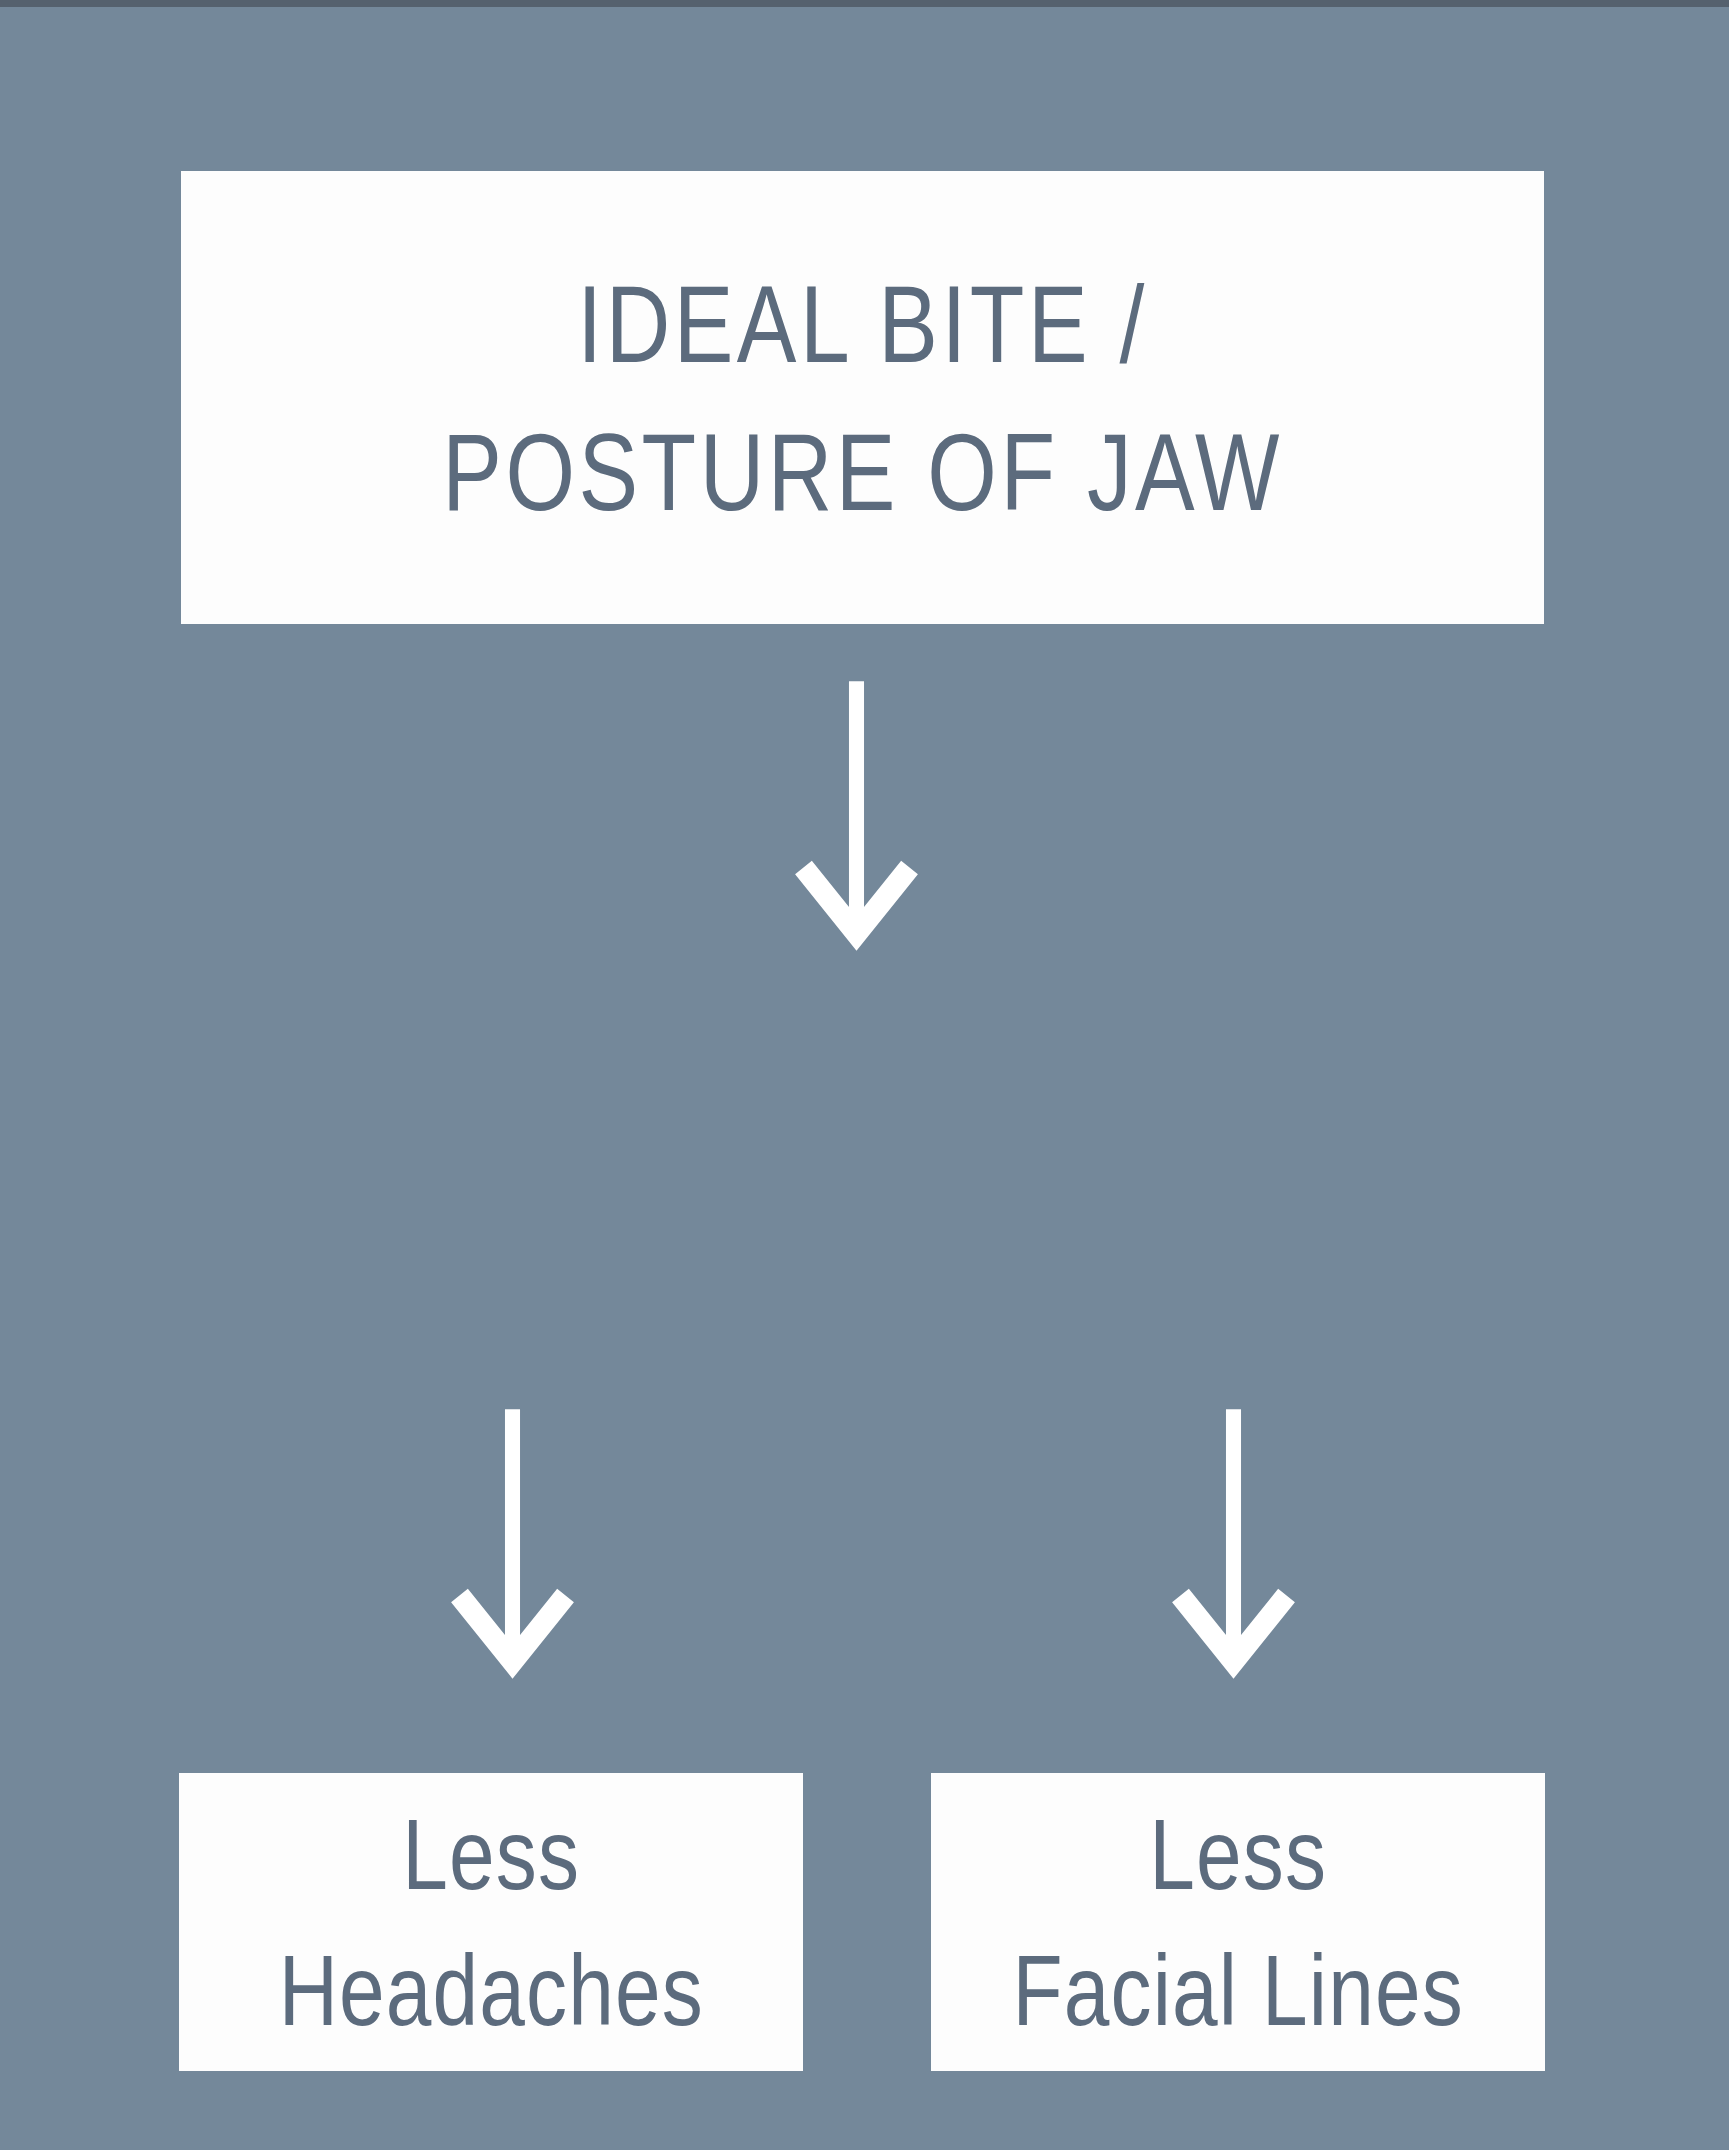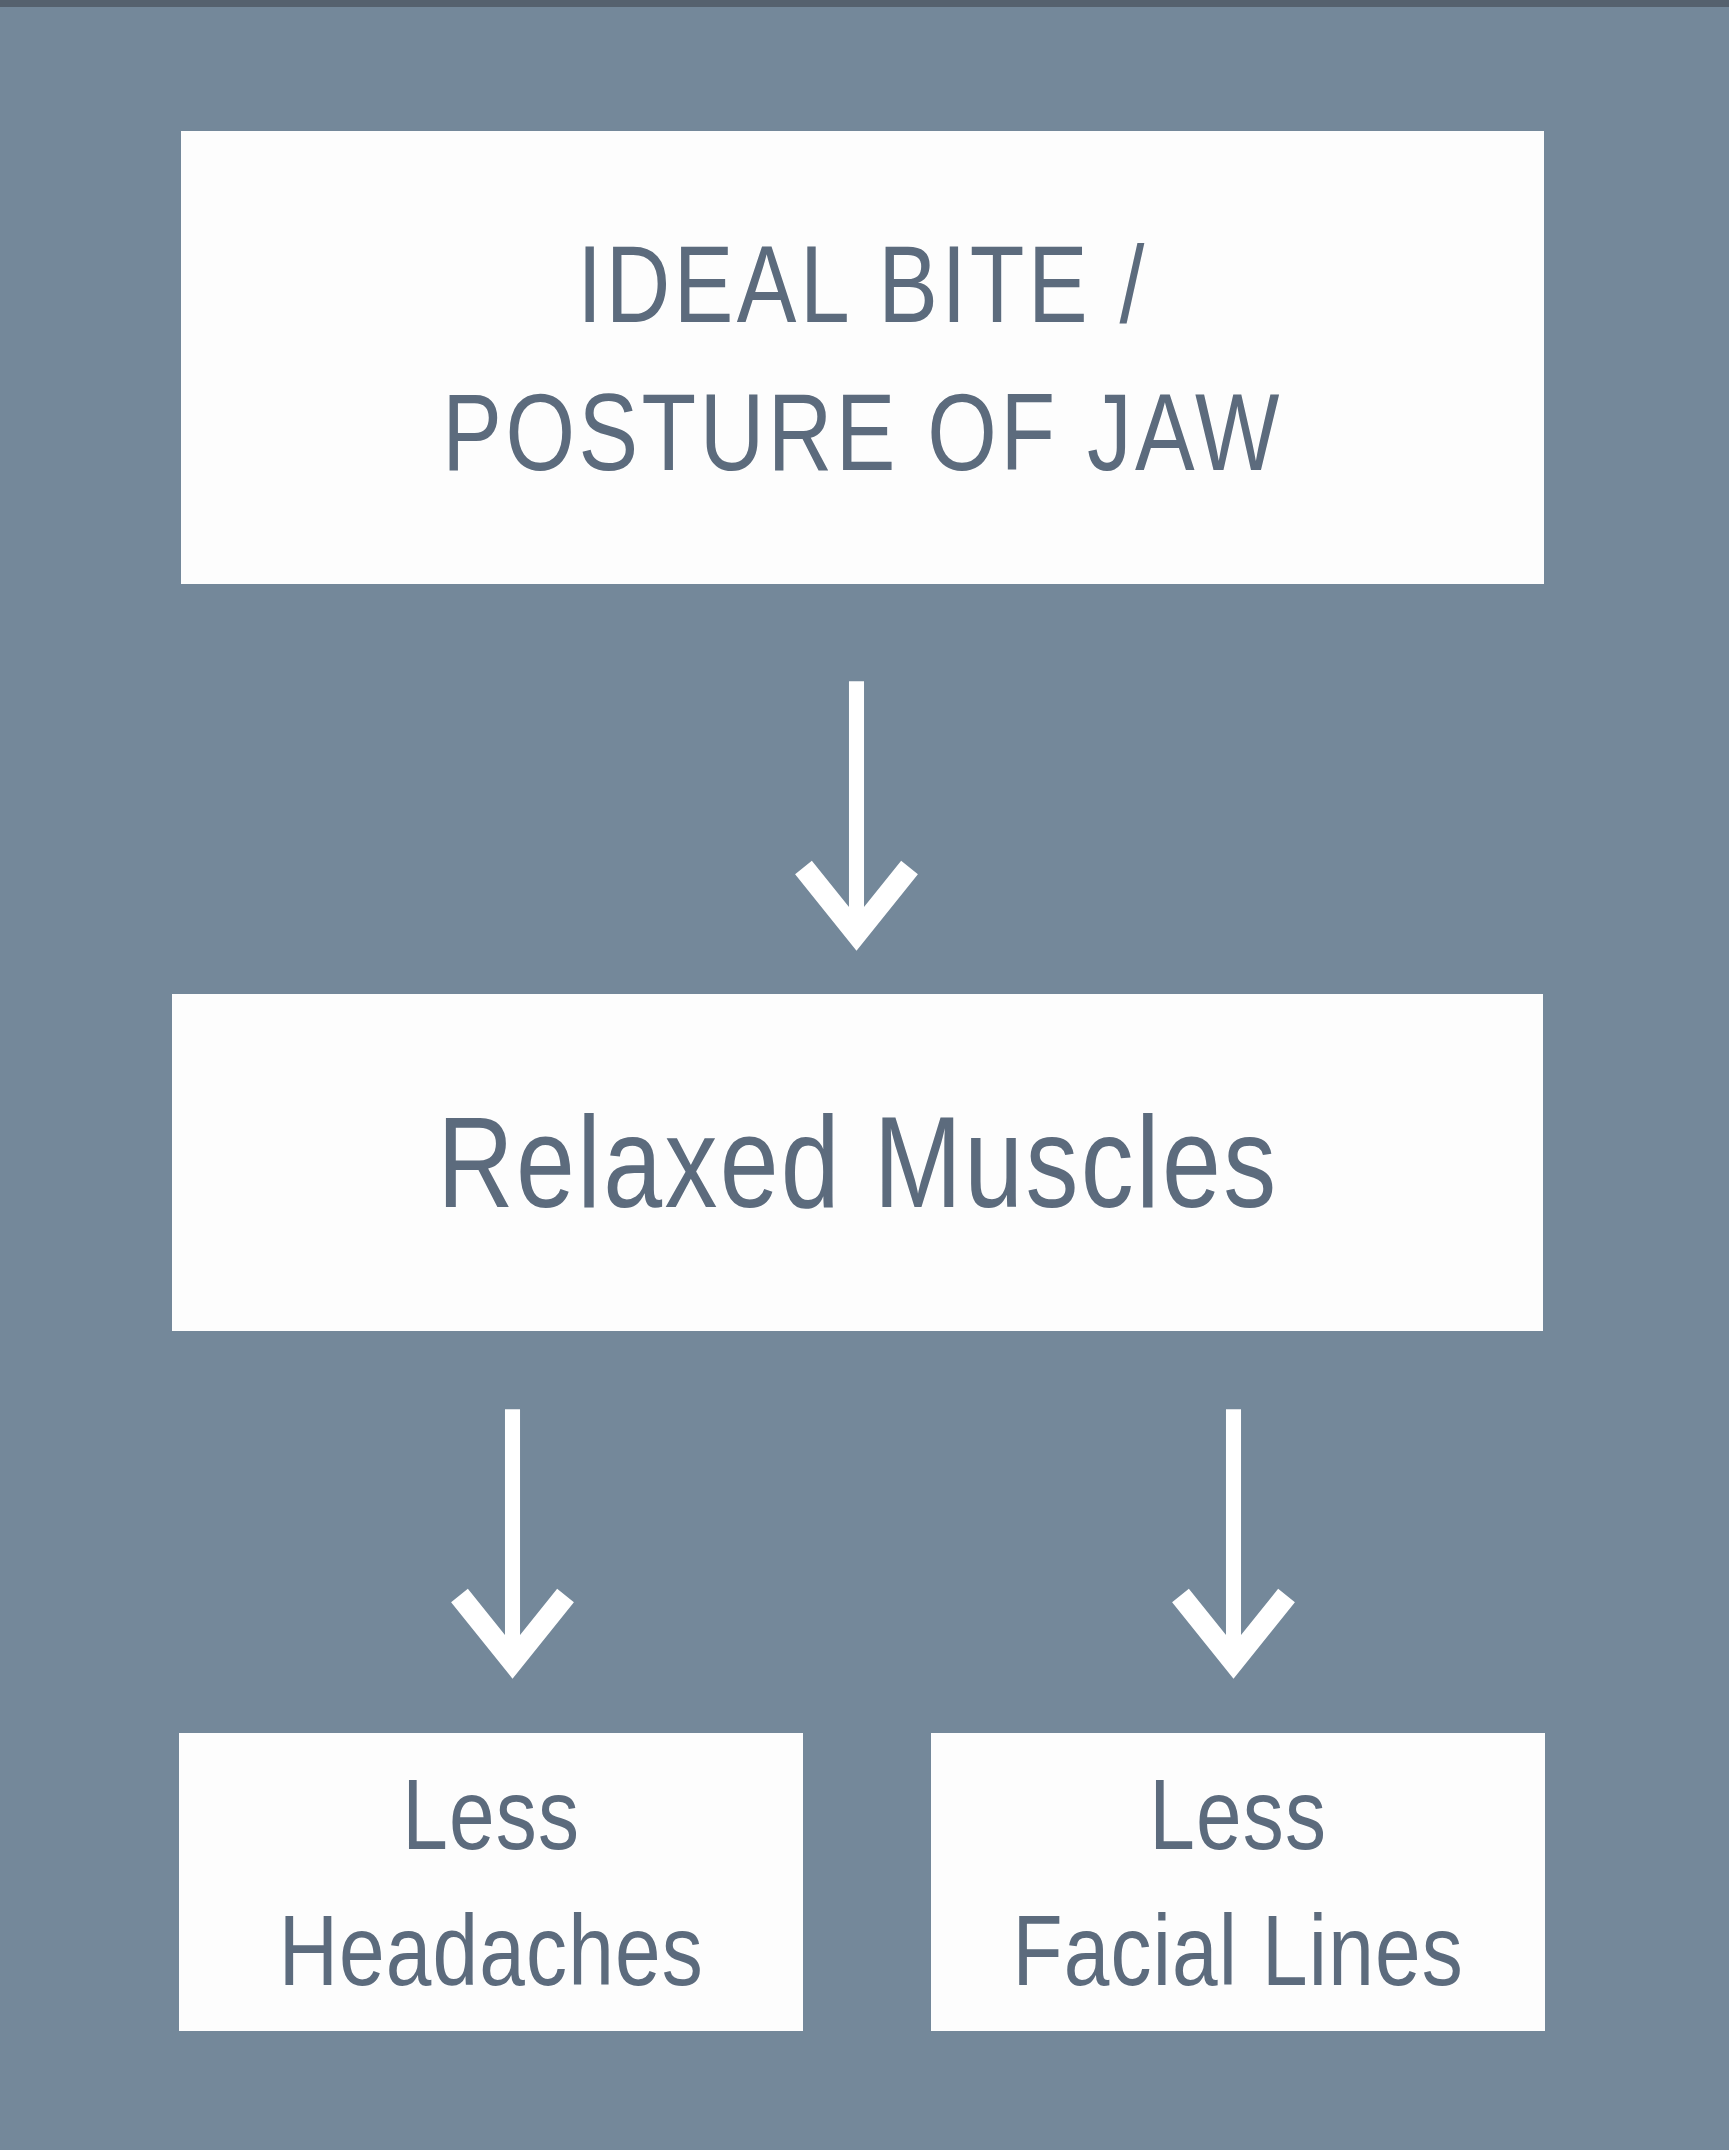--- a/index.html
+++ b/index.html
@@ -24,20 +24,21 @@
   .top-strip{
     position:absolute;left:0;top:0;width:1730px;height:7.2px;
     background:var(--top-strip);
   }
   .node{
     position:absolute;
     background:var(--node-fill);
     color:var(--node-text);
     display:flex;align-items:center;justify-content:center;
     text-align:center;
+    margin-top:40px;
   }
   .squeeze{
     display:inline-block;
     transform:scaleX(0.82);
     transform-origin:50% 50%;
     white-space:nowrap;
   }
   .ln{display:block;}
   .node1{
     left:181px;top:131px;width:1363px;height:453px;
@@ -82,25 +83,20 @@
       <span class="ln">IDEAL BITE /</span>
       <span class="ln">POSTURE OF JAW</span>
     </div>
   </section>
 
   <svg class="arrow a1" viewBox="0 0 180 390" aria-hidden="true">
     <line x1="90" y1="0" x2="90" y2="332"></line>
     <polyline points="16,260 90,352 164,260"></polyline>
   </svg>
 
-  <section class="node node2">
-    <div class="squeeze">
-      <span class="ln">Relaxed Muscles</span>
-    </div>
-  </section>
 
   <svg class="arrow a2" viewBox="0 0 180 390" aria-hidden="true">
     <line x1="90" y1="0" x2="90" y2="332"></line>
     <polyline points="16,260 90,352 164,260"></polyline>
   </svg>
 
   <svg class="arrow a3" viewBox="0 0 180 390" aria-hidden="true">
     <line x1="90" y1="0" x2="90" y2="332"></line>
     <polyline points="16,260 90,352 164,260"></polyline>
   </svg>

